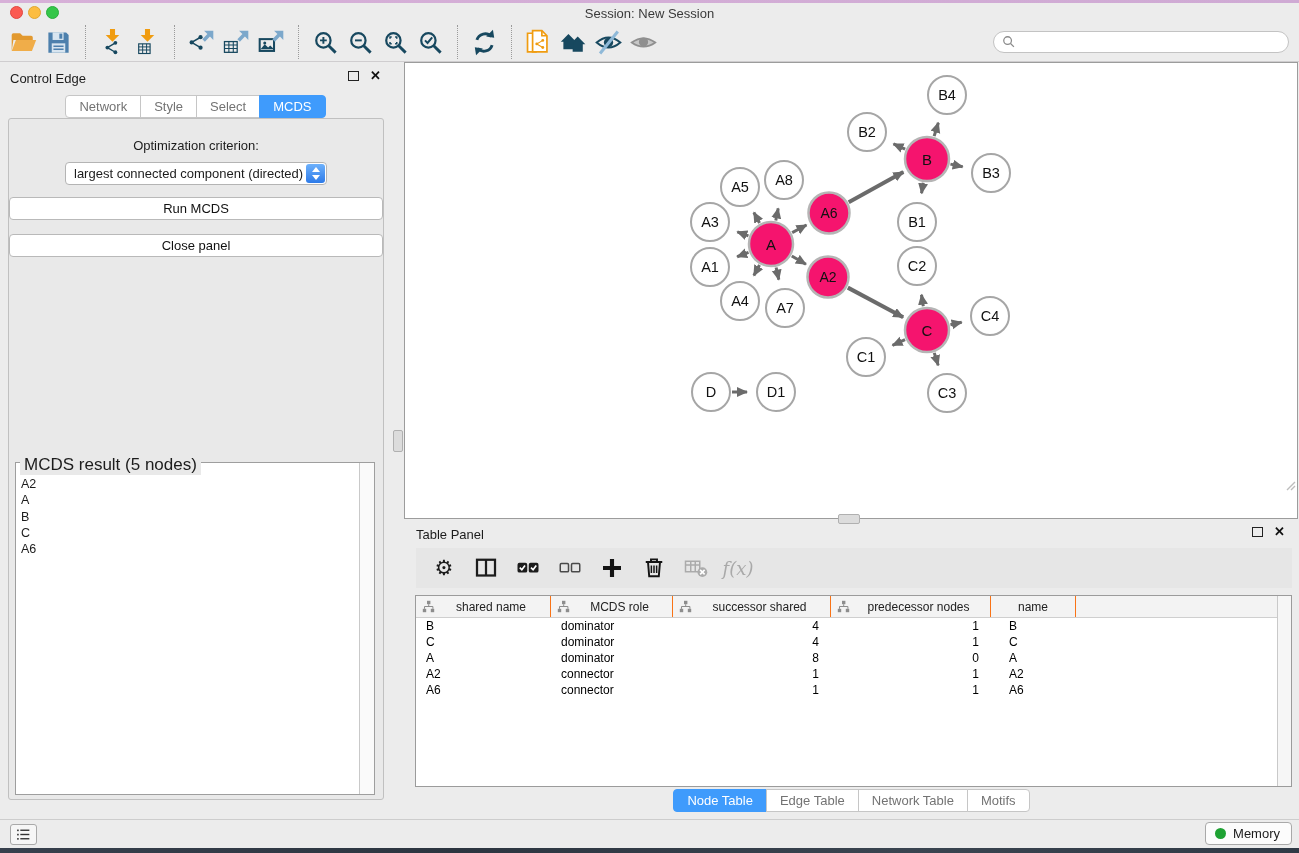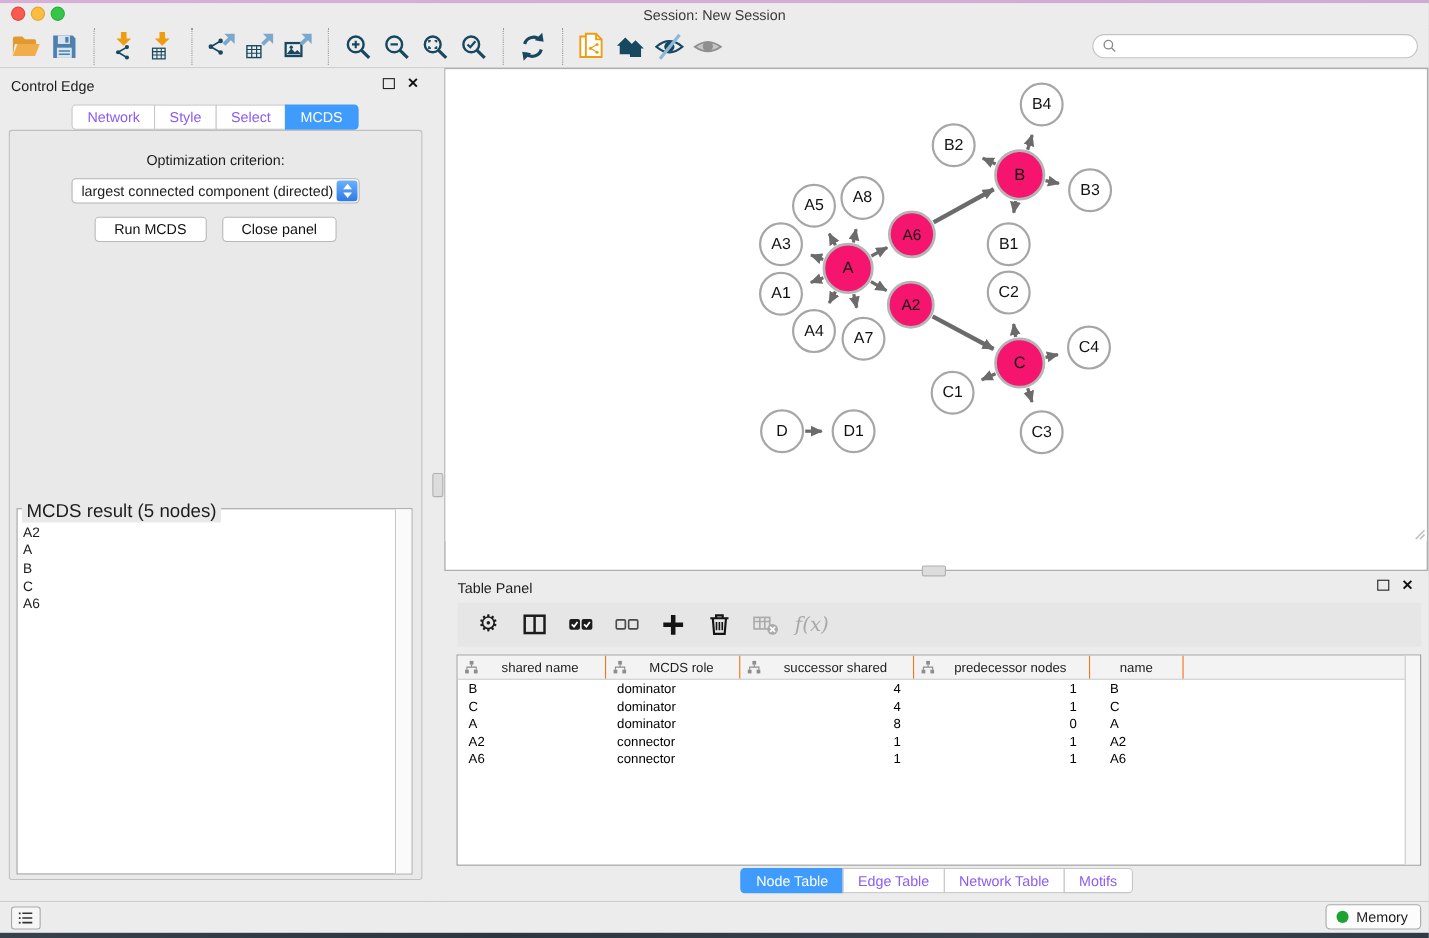--- a/index.html
+++ b/index.html
@@ -27,38 +27,38 @@
   
   .main{position:absolute;top:62px;left:0;right:0;bottom:33px;}
   
   .control-panel{position:absolute;left:0;top:0;width:391px;height:100%;background:#ececec;}
   .cp-header{position:relative;height:30px;padding:9px 10px 0;font-size:13px;box-sizing:border-box;}
   .panel-icons{position:absolute;right:10px;top:9px;display:flex;align-items:center;gap:11px;}
   .float-ico{width:9px;height:8px;border:1.5px solid #222;display:inline-block;}
   .close-ico{font-size:13px;font-weight:700;line-height:10px;color:#111;}
   .tabs-row{display:flex;justify-content:center;}
   .cp-tabs{position:absolute;top:33px;left:0;right:0;}
-  .tab{padding:3px 13px;font-size:13px;background:#fff;border:1px solid #c6c6c6;margin-left:-1px;color:#8b5cf6;}
+  .tab{padding:3px 13px;font-size:13px;background:#fff;border:1px solid #c6c6c6;margin-left:-1px;color:#737373;}
   .tab:first-child{border-radius:4px 0 0 4px;margin-left:0;}
   .tab:last-child{border-radius:0 4px 4px 0;}
   .tab.selected{background:#3f9bfc;border-color:#3f9bfc;color:#fff;}
   .cp-content{position:absolute;top:56px;left:8px;right:7px;bottom:20px;background:#e9e9e9;
               border:1px solid #c0c0c0;border-radius:3px;}
   .opt-label{text-align:center;margin-top:19px;font-size:13px;}
   .dropdown{margin:9px auto 0;width:262px;height:23px;position:relative;background:#fff;
             border:1px solid #b4b4b4;border-radius:4px;font-size:13px;line-height:21px;
             padding-left:8px;box-sizing:border-box;}
   .stepper{position:absolute;right:1px;top:1px;bottom:1px;width:19px;border-radius:3px;
            background:linear-gradient(#6db1fc,#2d7ae8);display:flex;flex-direction:column;
            align-items:center;justify-content:center;}
   .arr-up{width:0;height:0;border-left:4px solid transparent;border-right:4px solid transparent;
           border-bottom:5px solid #fff;margin-bottom:3px;}
   .arr-dn{width:0;height:0;border-left:4px solid transparent;border-right:4px solid transparent;
           border-top:5px solid #fff;}
-  .btn-row{display:flex;justify-content:center;gap:14px;margin-top:12px;}
+  .btn-row{display:flex;justify-content:center;gap:14px;margin-top:12px;flex-direction:column;}
   .push-btn{height:23px;padding:0 17px;font-size:13px;font-family:inherit;background:#fff;
             border:1px solid #b9b9b9;border-radius:4px;color:#111;}
   .result-box{position:absolute;left:6px;right:8px;top:336px;bottom:4px;}
   .result-border{position:absolute;left:0;right:0;top:7px;bottom:0;border:1px solid #9e9e9e;background:#fff;}
   .result-legend{position:absolute;top:0;left:5px;padding:0 4px;background:#e9e9e9;font-size:17px;z-index:2;}
   .result-list{position:absolute;left:3px;right:18px;top:21px;bottom:2px;font-size:12.5px;line-height:16.3px;z-index:1;}
   .result-item{padding-left:3px;}
   .result-scroll{position:absolute;right:1px;top:8px;bottom:1px;width:14px;border-left:1px solid #c9c9c9;background:#fafafa;z-index:1;}
   
   .v-splitter{position:absolute;left:391px;top:0;width:13px;height:100%;background:#ececec;}

